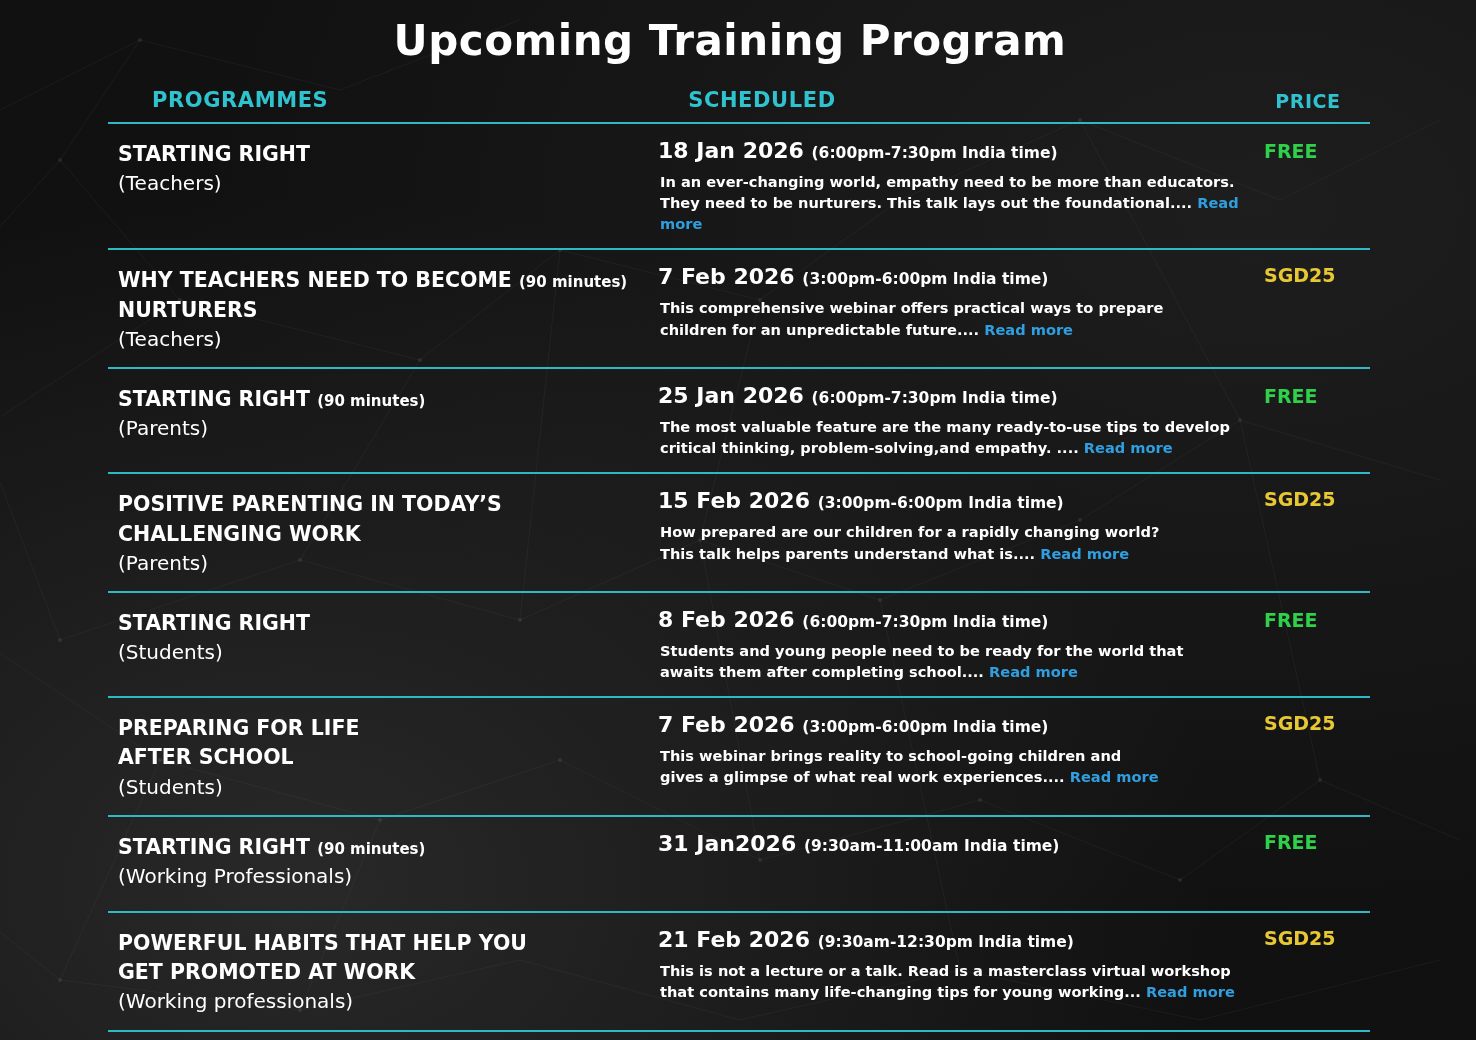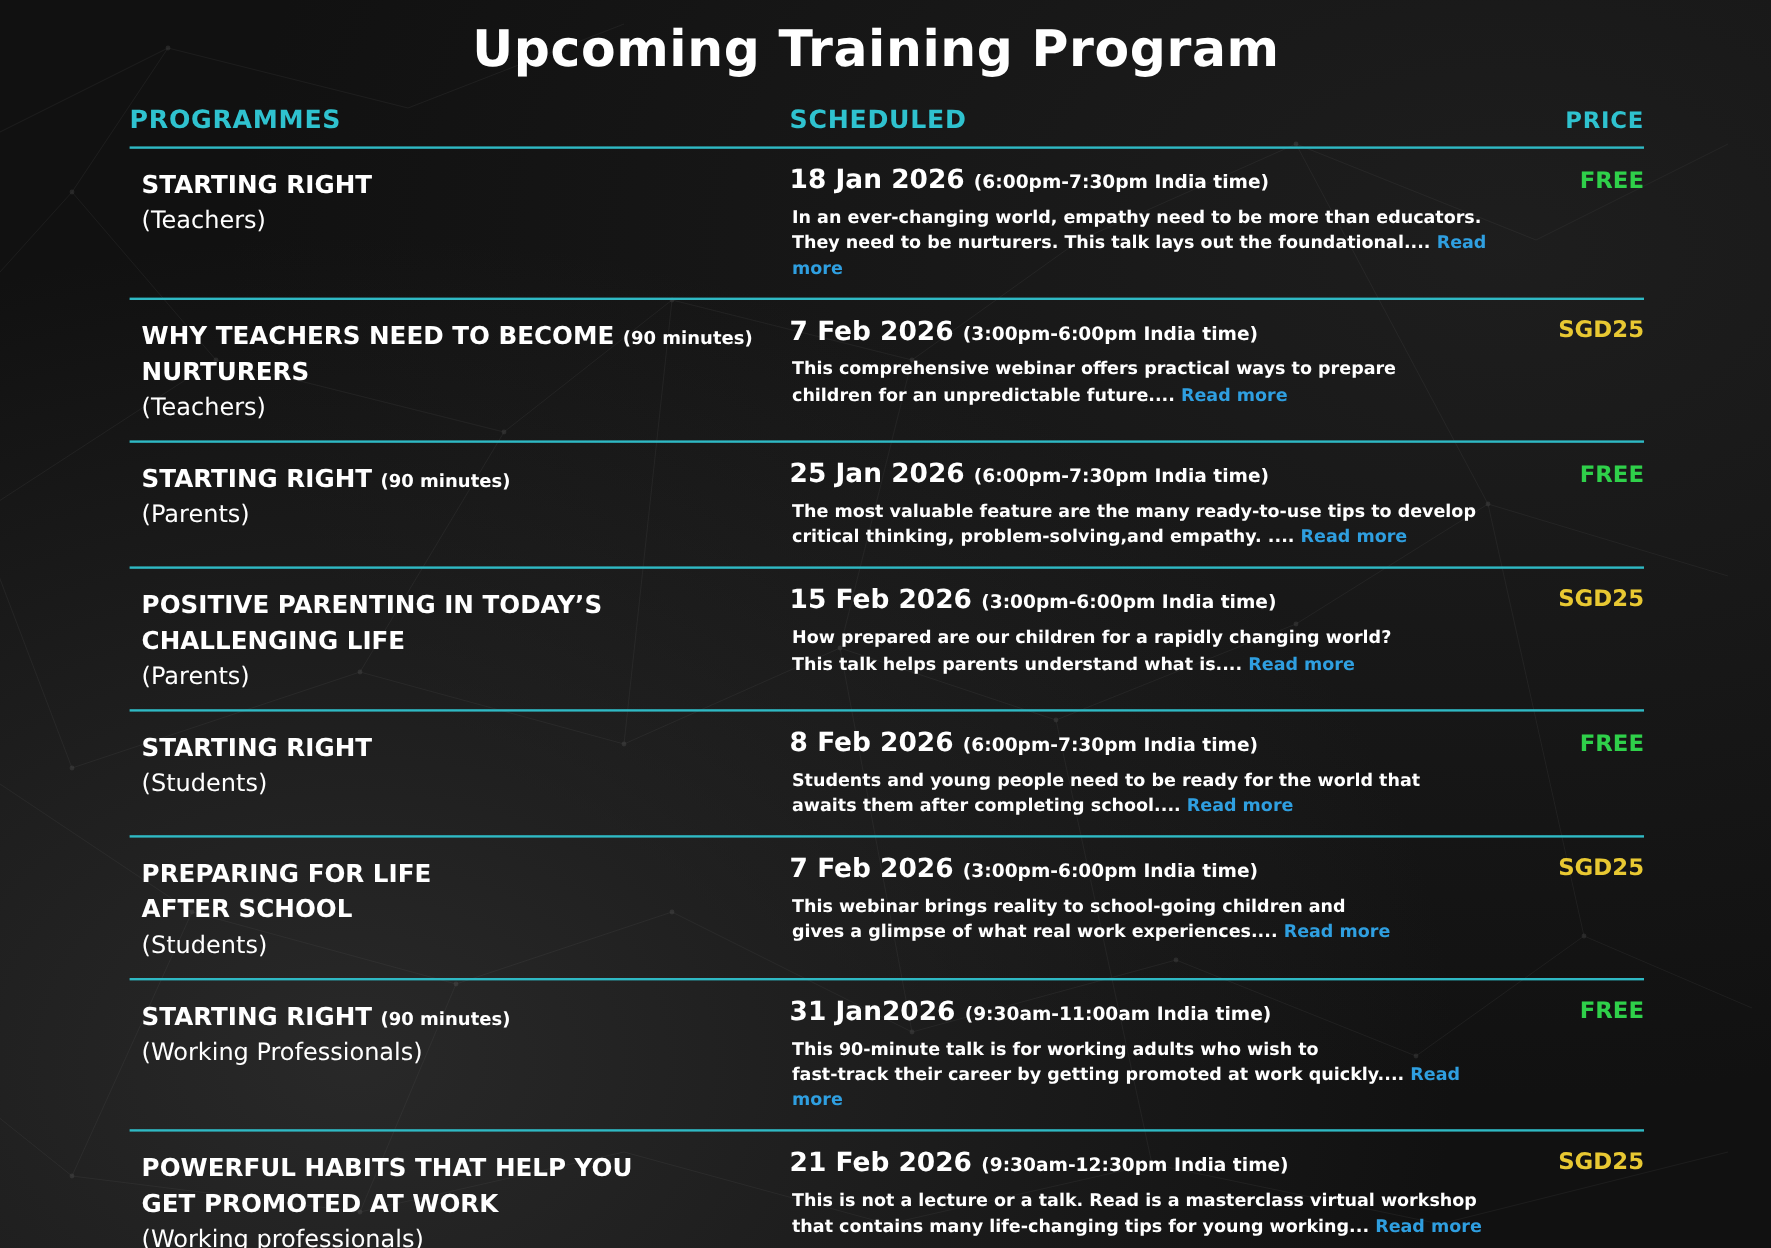--- a/index.html
+++ b/index.html
@@ -49,20 +49,21 @@
   }
   .col-prog { width: 550px; }
   .col-sched { width: 600px; }
   .col-price { width: 112px; text-align: left; }
   .head-cell {
     color: #2fc2cf;
     font-size: 21px;
     font-weight: bold;
     letter-spacing: 0.6px;
     font-family: "DejaVu Sans", sans-serif;
+    margin-left: 44px;
   }
   .head-cell.price { padding-left: 6px; }
 
   .row {
     display: flex;
     align-items: flex-start;
     border-bottom: 2px solid #2fb9c4;
     padding: 12px 0 14px 0;
     min-height: 96px;
   }
@@ -120,21 +121,20 @@
     cursor: pointer;
   }
   .price {
     width: 112px;
     padding-left: 6px;
     padding-top: 2px;
     font-size: 19px;
     font-weight: bold;
     font-family: "DejaVu Sans", sans-serif;
     white-space: nowrap;
-    text-align: right;
   }
   .price.free { color: #2fd04a; }
   .price.paid { color: #e8c832; }
   .row.r1 .price, .row.r3 .price, .row.r5 .price { padding-top: 4px; }
 </style>
 </head>
 <body>
 
 <div class="page">
 
@@ -256,21 +256,21 @@
           <span>critical thinking, problem-solving,and empathy.  ....</span>
           <span class="readmore">Read more</span>
         </div>
       </div>
       <div class="price free">FREE</div>
     </div>
 
     <div class="row r4">
       <div class="prog">
         <div class="prog-title">POSITIVE PARENTING IN TODAY’S</div>
-        <div class="prog-title">CHALLENGING LIFE</div>
+        <div class="prog-title">CHALLENGING WORK</div>
         <div class="prog-aud"> (Parents)</div>
       </div>
       <div class="sched">
         <div class="sched-date">
           <span>15 Feb 2026</span>
           <span class="time">(3:00pm-6:00pm India time)</span>
         </div>
         <div class="sched-desc">
           <span>How prepared are our children for a rapidly changing world?</span><br>
           <span>This talk helps parents understand what is....</span>
@@ -325,25 +325,20 @@
           <span>STARTING RIGHT</span>
           <span class="dur">(90 minutes)</span>
         </div>
         <div class="prog-aud">(Working Professionals)</div>
       </div>
       <div class="sched">
         <div class="sched-date">
           <span>31 Jan2026</span>
           <span class="time">(9:30am-11:00am India time)</span>
         </div>
-        <div class="sched-desc">
-          <span>This 90-minute talk is for working adults who wish to</span><br>
-          <span>fast-track their career by getting promoted at work quickly....</span>
-          <span class="readmore">Read more</span>
-        </div>
       </div>
       <div class="price free">FREE</div>
     </div>
 
     <div class="row r8">
       <div class="prog">
         <div class="prog-title">POWERFUL HABITS THAT HELP YOU</div>
         <div class="prog-title">GET PROMOTED AT WORK</div>
         <div class="prog-aud">(Working professionals)</div>
       </div>

